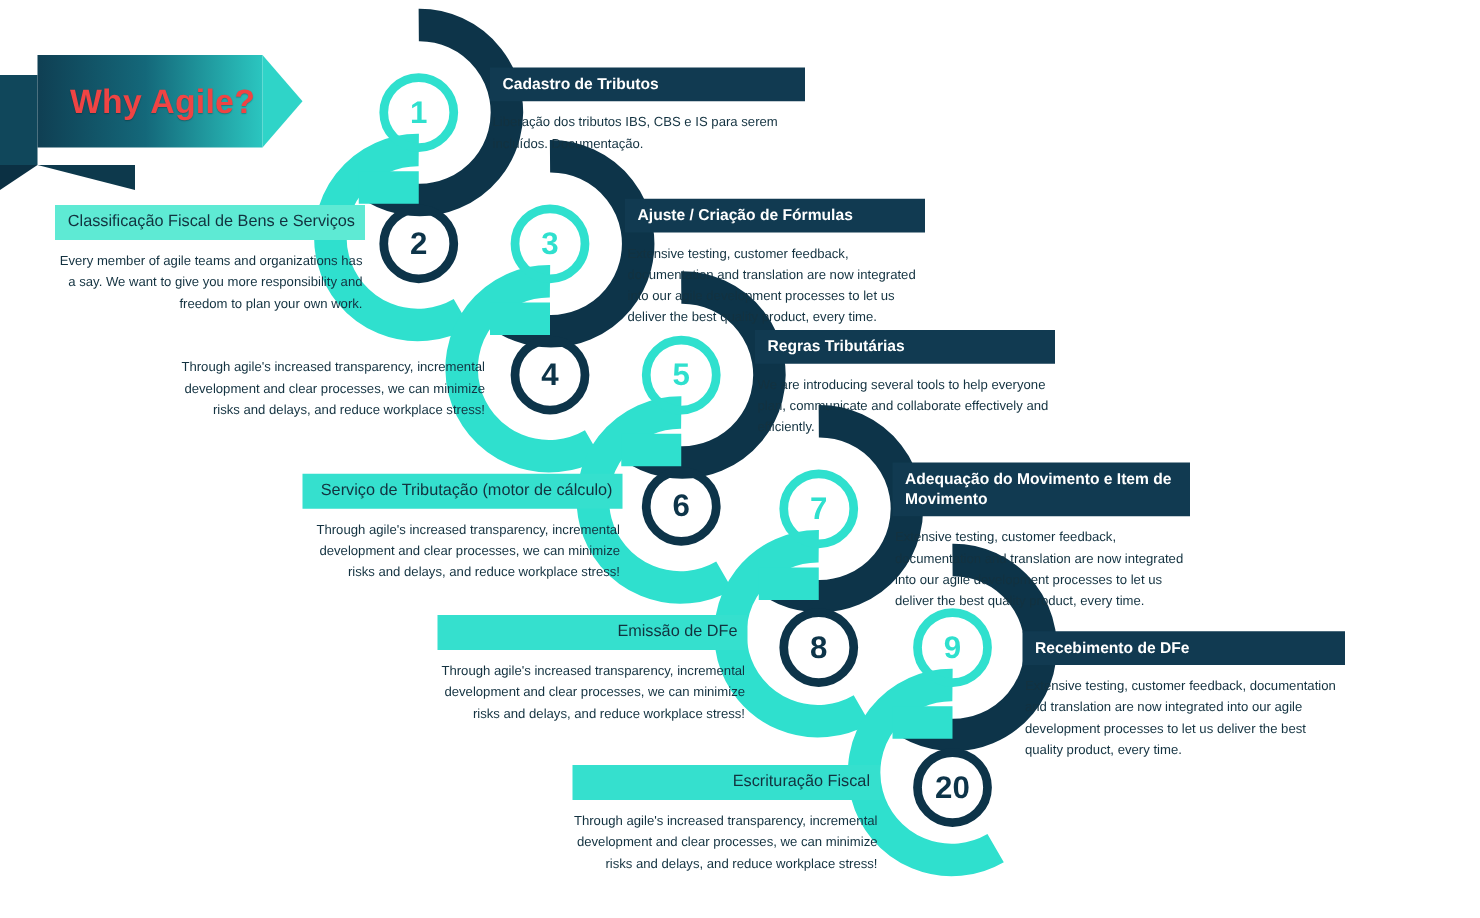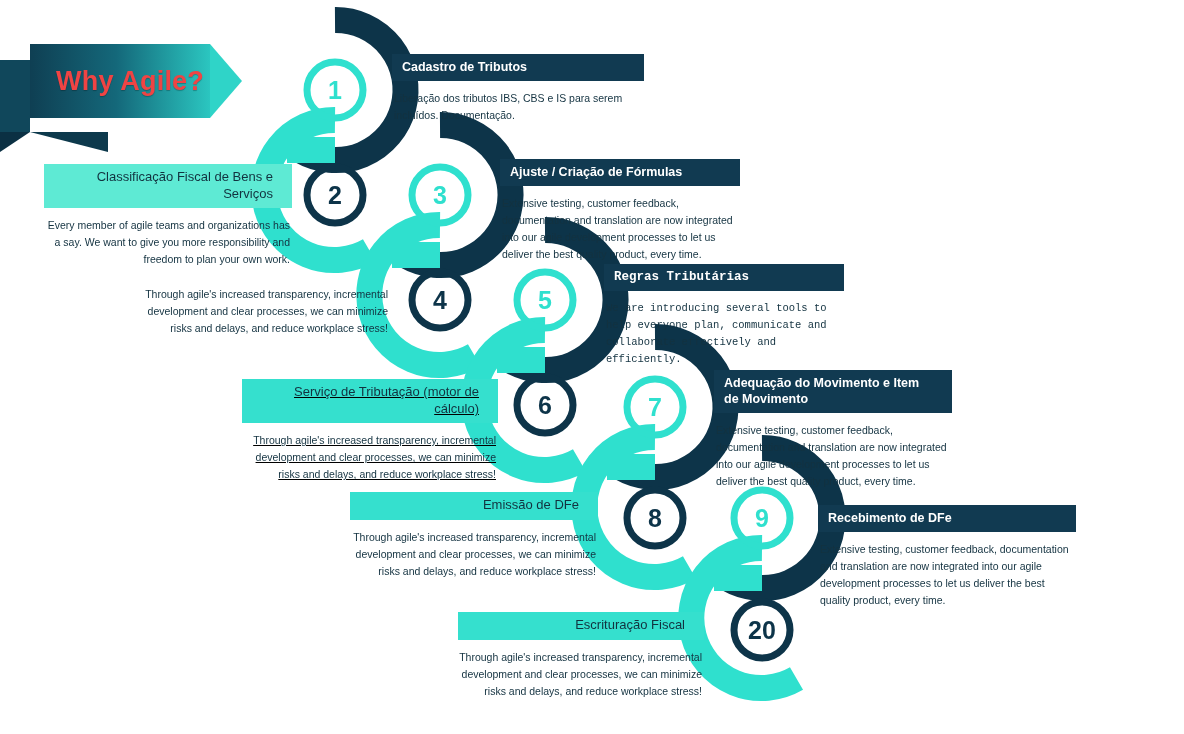--- a/index.html
+++ b/index.html
@@ -40,21 +40,21 @@
     position:absolute;left:0;top:0;width:200px;height:74px;
     display:flex;align-items:center;justify-content:center;
     color:#ef4444;font-size:27px;font-weight:bold;letter-spacing:.2px;
     text-shadow:0 1px 1px rgba(0,0,0,.25);
   }
 
   
   .step{position:absolute;}
   .step .bar{
     display:block;box-sizing:border-box;
-    padding:5px 19px 6px 10px;
+    padding:5px 8px 6px 10px;
     font-size:12.5px;font-weight:bold;line-height:1.28;
   }
   .step .bar.dark{background:#113A51;color:#ffffff;}
   .step .bar.teal{background:#35E0CE;color:#12323F;font-weight:normal;font-size:13px;}
   .step .bar.teal-soft{background:#5eead4;color:#12323F;font-weight:normal;font-size:13px;}
   .step .desc{
     display:block;margin-top:9px;
     font-size:10.5px;line-height:1.62;color:#133240;
   }
   .step.right .bar{text-align:left;}
@@ -176,26 +176,26 @@
 
   <div class="step right" style="left:500px;top:159px;width:240px;">
     <span class="bar dark">Ajuste / Criação de Fórmulas</span>
     <span class="desc">Extensive testing, customer feedback, documentation and translation are now integrated into our agile development processes to let us deliver the best quality product, every time.</span>
   </div>
 
   <div class="step left" style="left:140px;top:277px;width:250px;">
     <span class="desc">Through agile's increased transparency, incremental development and clear processes, we can minimize risks and delays, and reduce workplace stress!</span>
   </div>
 
-  <div class="step right" style="left:604px;top:264px;width:240px;font-family:Liberation Mono, monospace;">
+  <div class="step right" style="left:604px;top:264px;width:240px;">
     <span class="bar dark">Regras Tributárias</span>
     <span class="desc">We are introducing several tools to help everyone plan, communicate and collaborate effectively and efficiently.</span>
   </div>
 
-  <div class="step left" style="left:242px;top:379px;width:256px;text-decoration:underline;">
+  <div class="step left" style="left:242px;top:379px;width:256px;">
     <span class="bar teal">Serviço de Tributação (motor de cálculo)</span>
     <span class="desc">Through agile's increased transparency, incremental development and clear processes, we can minimize risks and delays, and reduce workplace stress!</span>
   </div>
 
   <div class="step right" style="left:714px;top:370px;width:238px;">
     <span class="bar dark">Adequação do Movimento e Item de Movimento</span>
     <span class="desc">Extensive testing, customer feedback, documentation and translation are now integrated into our agile development processes to let us deliver the best quality product, every time.</span>
   </div>
 
   <div class="step left" style="left:350px;top:492px;width:248px;">

